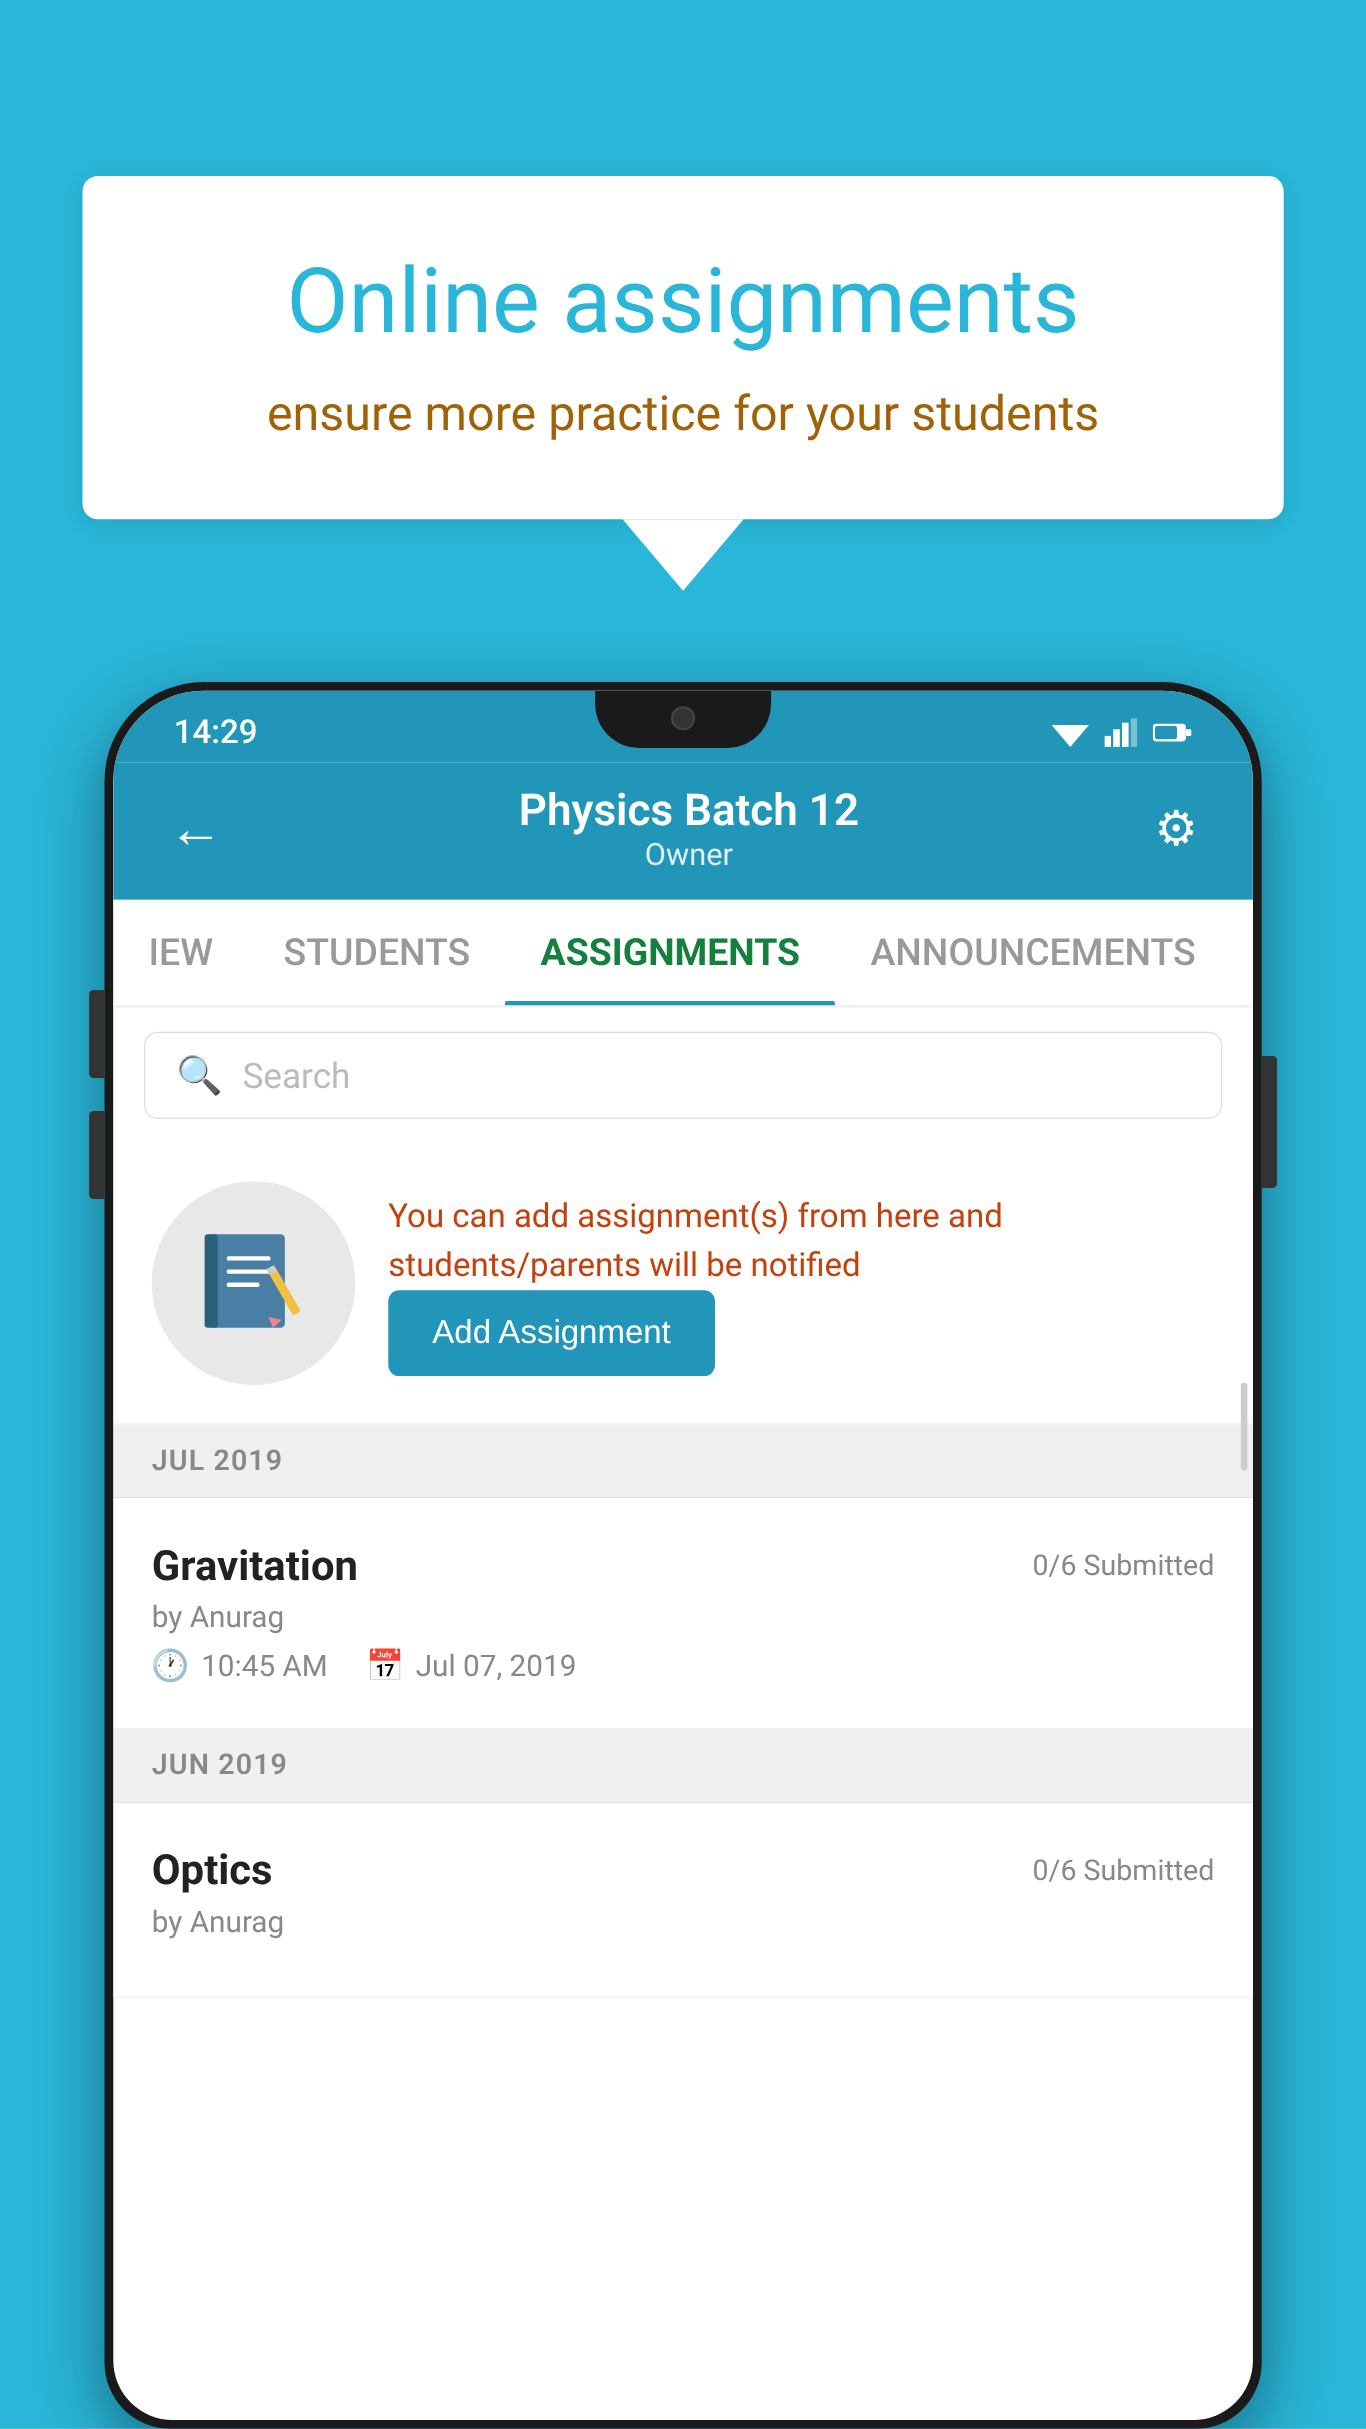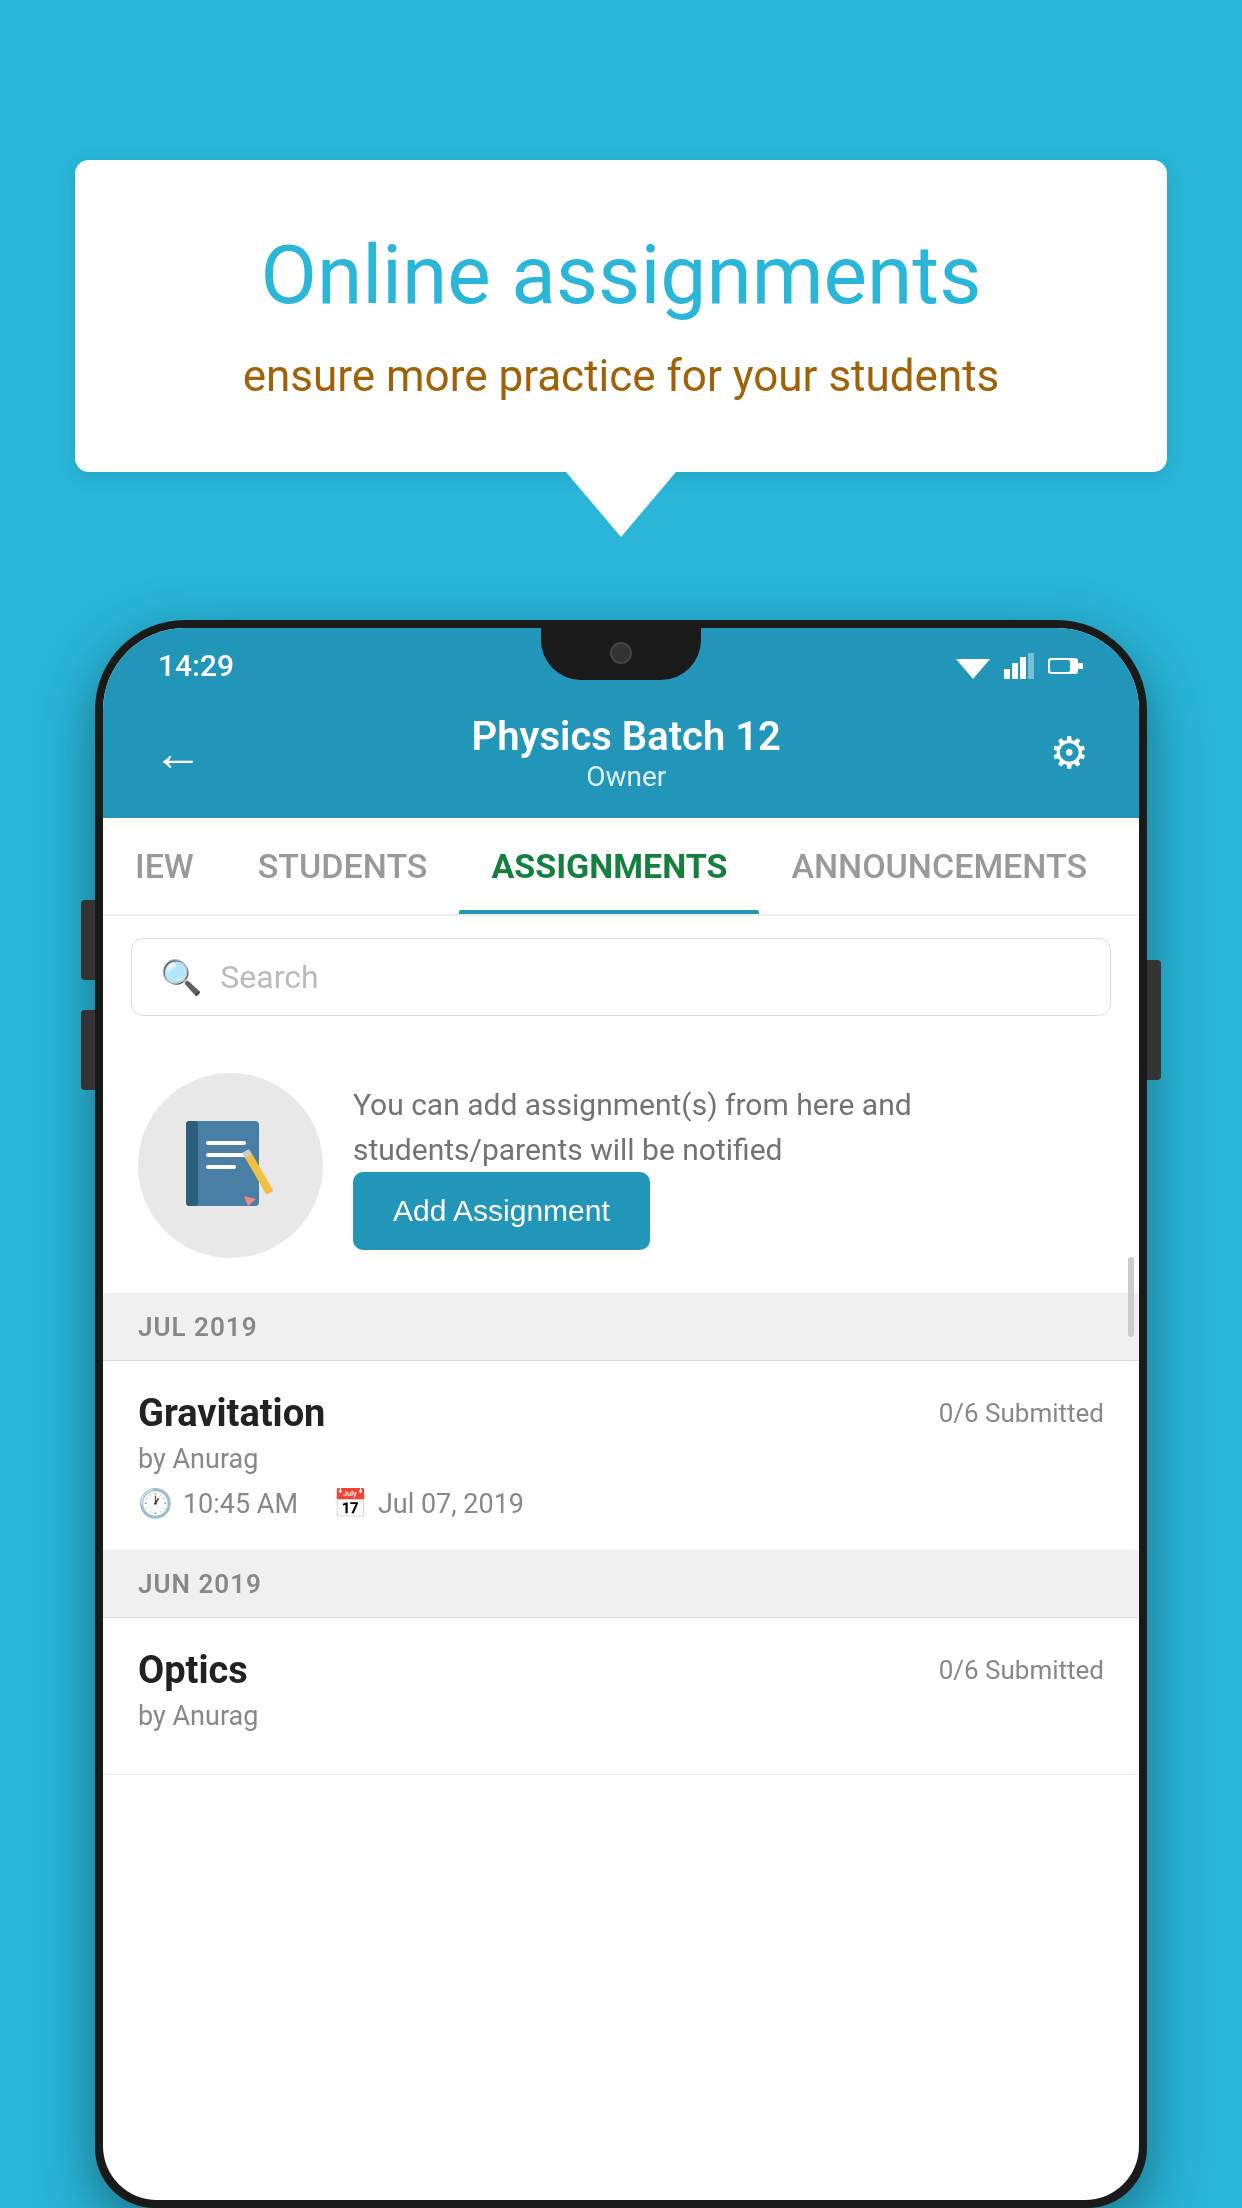--- a/index.html
+++ b/index.html
@@ -232,21 +232,21 @@
       align-items: center;
       justify-content: center;
     }
 
     .promo-content {
       flex: 1;
     }
 
     .promo-text {
       font-size: 30px;
-      color: #737373;
+      color: #c2410c;
       line-height: 1.5;
     }
 
     .add-assignment-btn {
       background: #2196b8;
       color: white;
       border: none;
       border-radius: 10px;
       padding: 22px 40px;
       font-size: 30px;
@@ -261,21 +261,21 @@
       font-size: 26px;
       font-weight: 600;
       color: #888;
       letter-spacing: 1px;
       border-bottom: 1px solid #ddd;
     }
 
     
     .assignment-item {
       background: white;
-      padding: 30px 35px;
+      padding: 40px 35px;
       border-bottom: 1px solid #eee;
     }
 
     .assignment-top-row {
       display: flex;
       justify-content: space-between;
       align-items: center;
       margin-bottom: 8px;
     }
 

